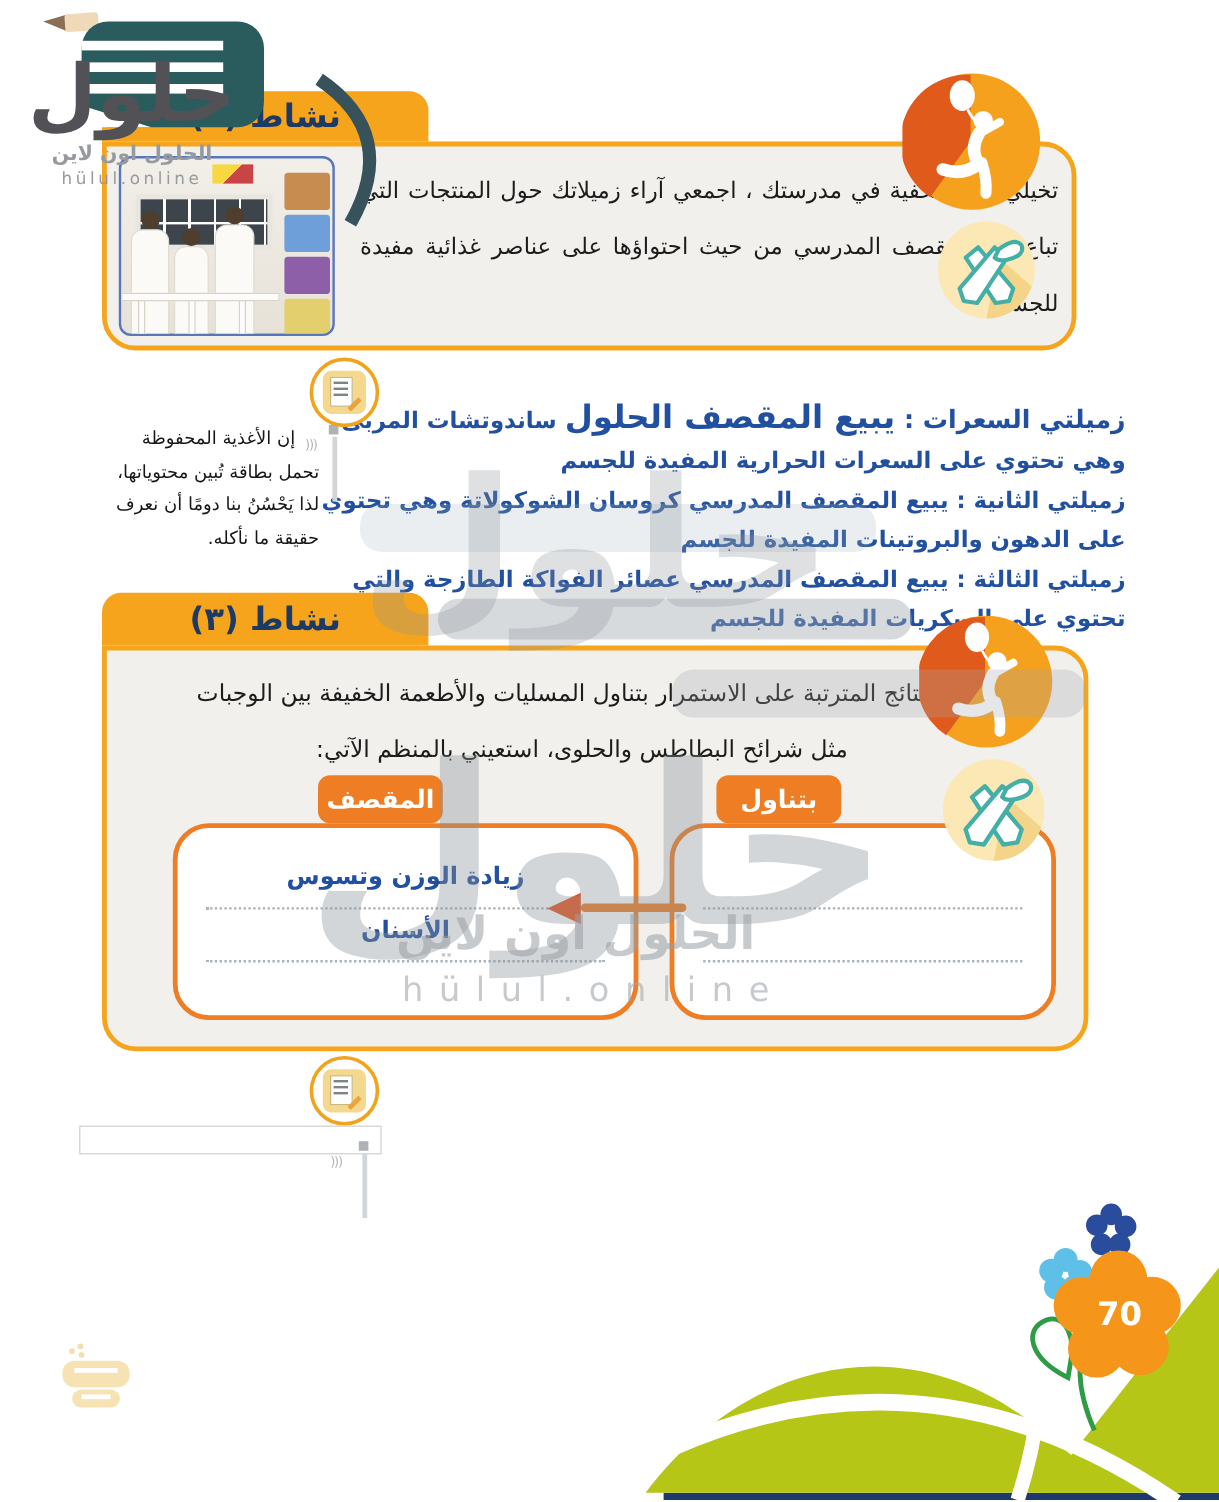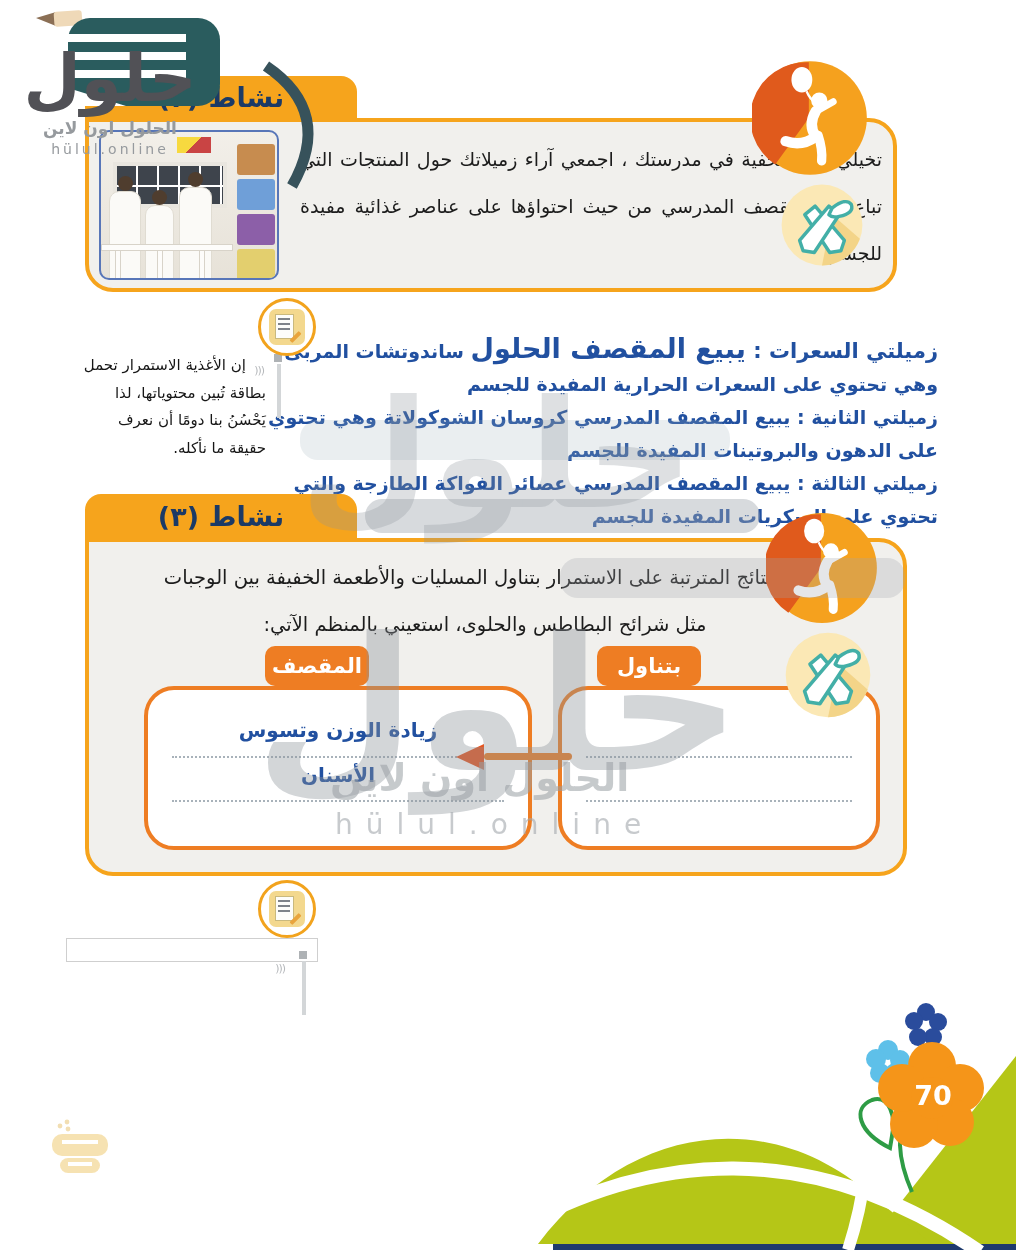--- a/index.html
+++ b/index.html
@@ -204,21 +204,21 @@
   <div class="answer rtl">
     <span class="med">زميلتي السعرات : </span><span class="big">يبيع المقصف الحلول</span><span> ساندوتشات المربى وهي تحتوي على السعرات الحرارية المفيدة للجسم</span><br>
     <span>زميلتي الثانية : يبيع المقصف المدرسي كروسان الشوكولاتة وهي تحتوي على الدهون والبروتينات المفيدة للجسم</span><br>
     <span>زميلتي الثالثة : يبيع المقصف المدرسي عصائر الفواكة الطازجة والتي تحتوي على السكريات المفيدة للجسم</span>
   </div>
 
   <div class="margin-note rtl" style="left:80px;top:352px;width:186px;line-height:27.5px">
     <span class="mn-sq" style="right:-16px;top:2px"></span>
     <span class="mn-bar" style="right:-15px;top:12px"></span>
     <span class="mn-quote">(((</span>
-    <p>إن الأغذية الاستمرار تحمل بطاقة تُبين محتوياتها، لذا يَحْسُنُ بنا دومًا أن نعرف حقيقة ما نأكله.</p>
+    <p>إن الأغذية المحفوظة تحمل بطاقة تُبين محتوياتها، لذا يَحْسُنُ بنا دومًا أن نعرف حقيقة ما نأكله.</p>
   </div>
 
   <div class="tab" style="left:85px;top:494px;width:272px;height:44px">
     <span class="rtl">نشاط (٣)</span>
   </div>
   <div class="panel" style="left:85px;top:538px;width:822px;height:338px"></div>
 
   <div class="act-body rtl" style="left:130px;top:554px;width:710px;font-size:19.5px;line-height:47px;text-align:center">
     <span>ما النتائج المترتبة على الاستمرار بتناول المسليات والأطعمة الخفيفة بين الوجبات</span><br>
     <span>مثل شرائح البطاطس والحلوى، استعيني بالمنظم الآتي:</span>

